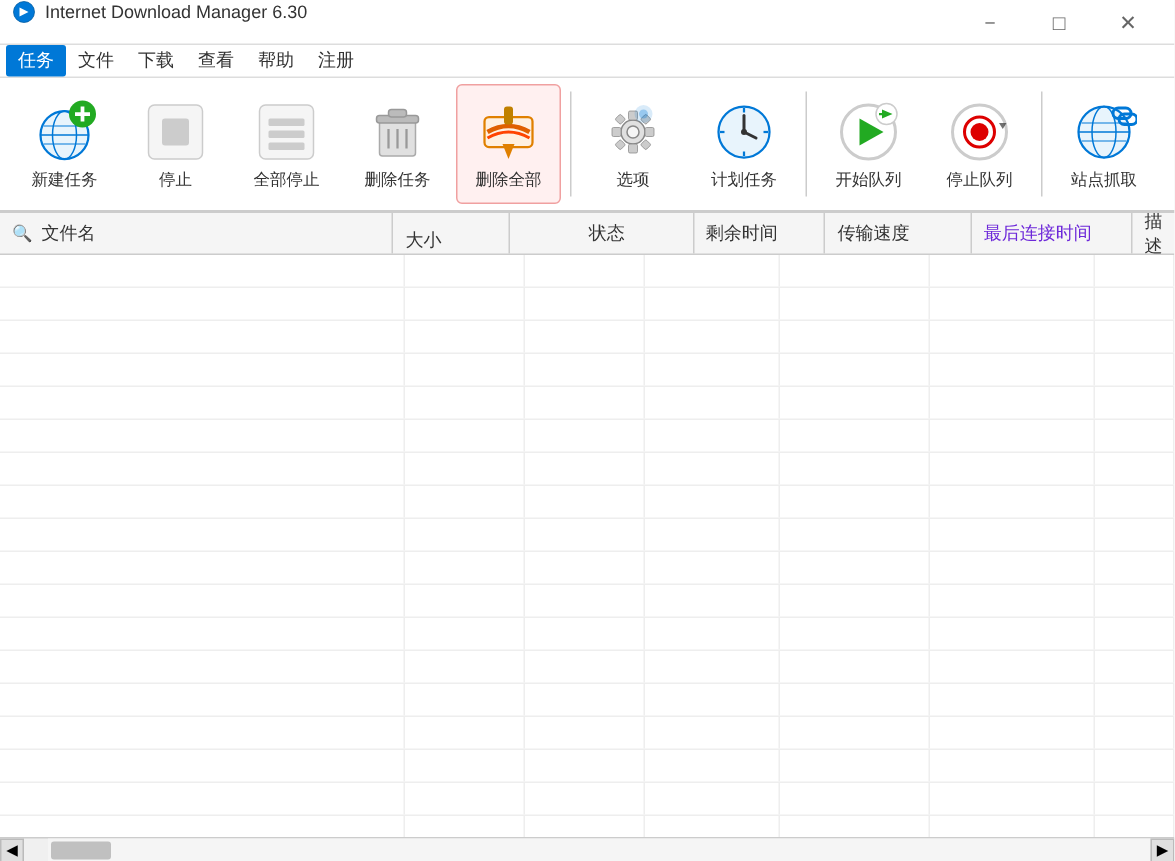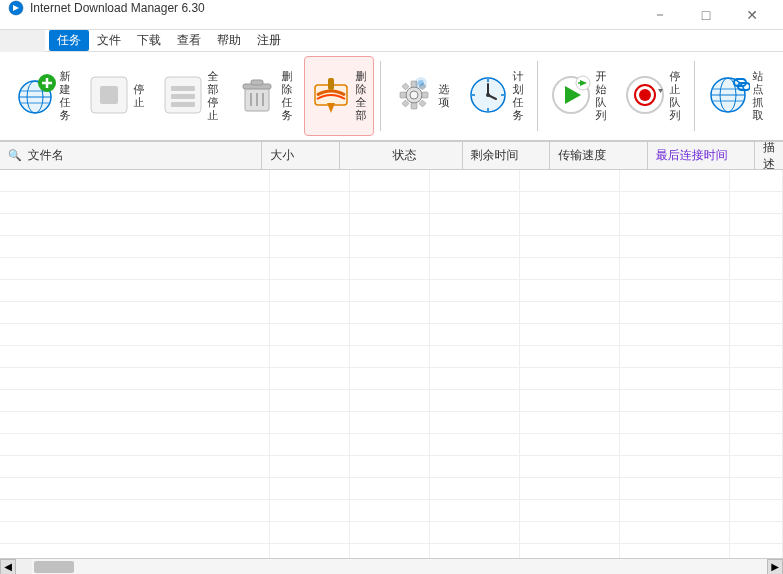--- a/index.html
+++ b/index.html
@@ -58,21 +58,20 @@
 
     
     .menu-bar {
       background: #fff;
       height: 22px;
       display: flex;
       align-items: center;
       padding: 0 4px;
       border-bottom: 1px solid #ddd;
       flex-shrink: 0;
-      margin-left: 45px;
     }
     .menu-item {
       padding: 2px 8px;
       cursor: pointer;
       color: #333;
       font-size: 12px;
       border-radius: 2px;
     }
     .menu-item.active {
       background: #0078d7;
@@ -85,20 +84,21 @@
       height: 90px;
       display: flex;
       align-items: center;
       padding: 4px 8px;
       border-bottom: 2px solid #ccc;
       flex-shrink: 0;
       gap: 4px;
     }
     .toolbar-btn {
       display: flex;
+      flex-direction: column;
       align-items: center;
       justify-content: center;
       width: 70px;
       height: 80px;
       cursor: pointer;
       border-radius: 4px;
       padding: 4px;
       border: 1px solid transparent;
       background: transparent;
     }
@@ -157,21 +157,21 @@
       height: 100%;
     }
     .col-size {
       width: 80px;
       padding: 0 8px;
       border-right: 1px solid #ccc;
       font-size: 12px;
       color: #333;
       height: 100%;
       display: flex;
-      align-items: center;
+      align-items: flex-end;
     }
     .col-status {
       width: 80px;
       padding: 0 8px;
       border-right: 1px solid #ccc;
       font-size: 12px;
       color: #333;
       height: 100%;
       display: flex;
       align-items: center;

